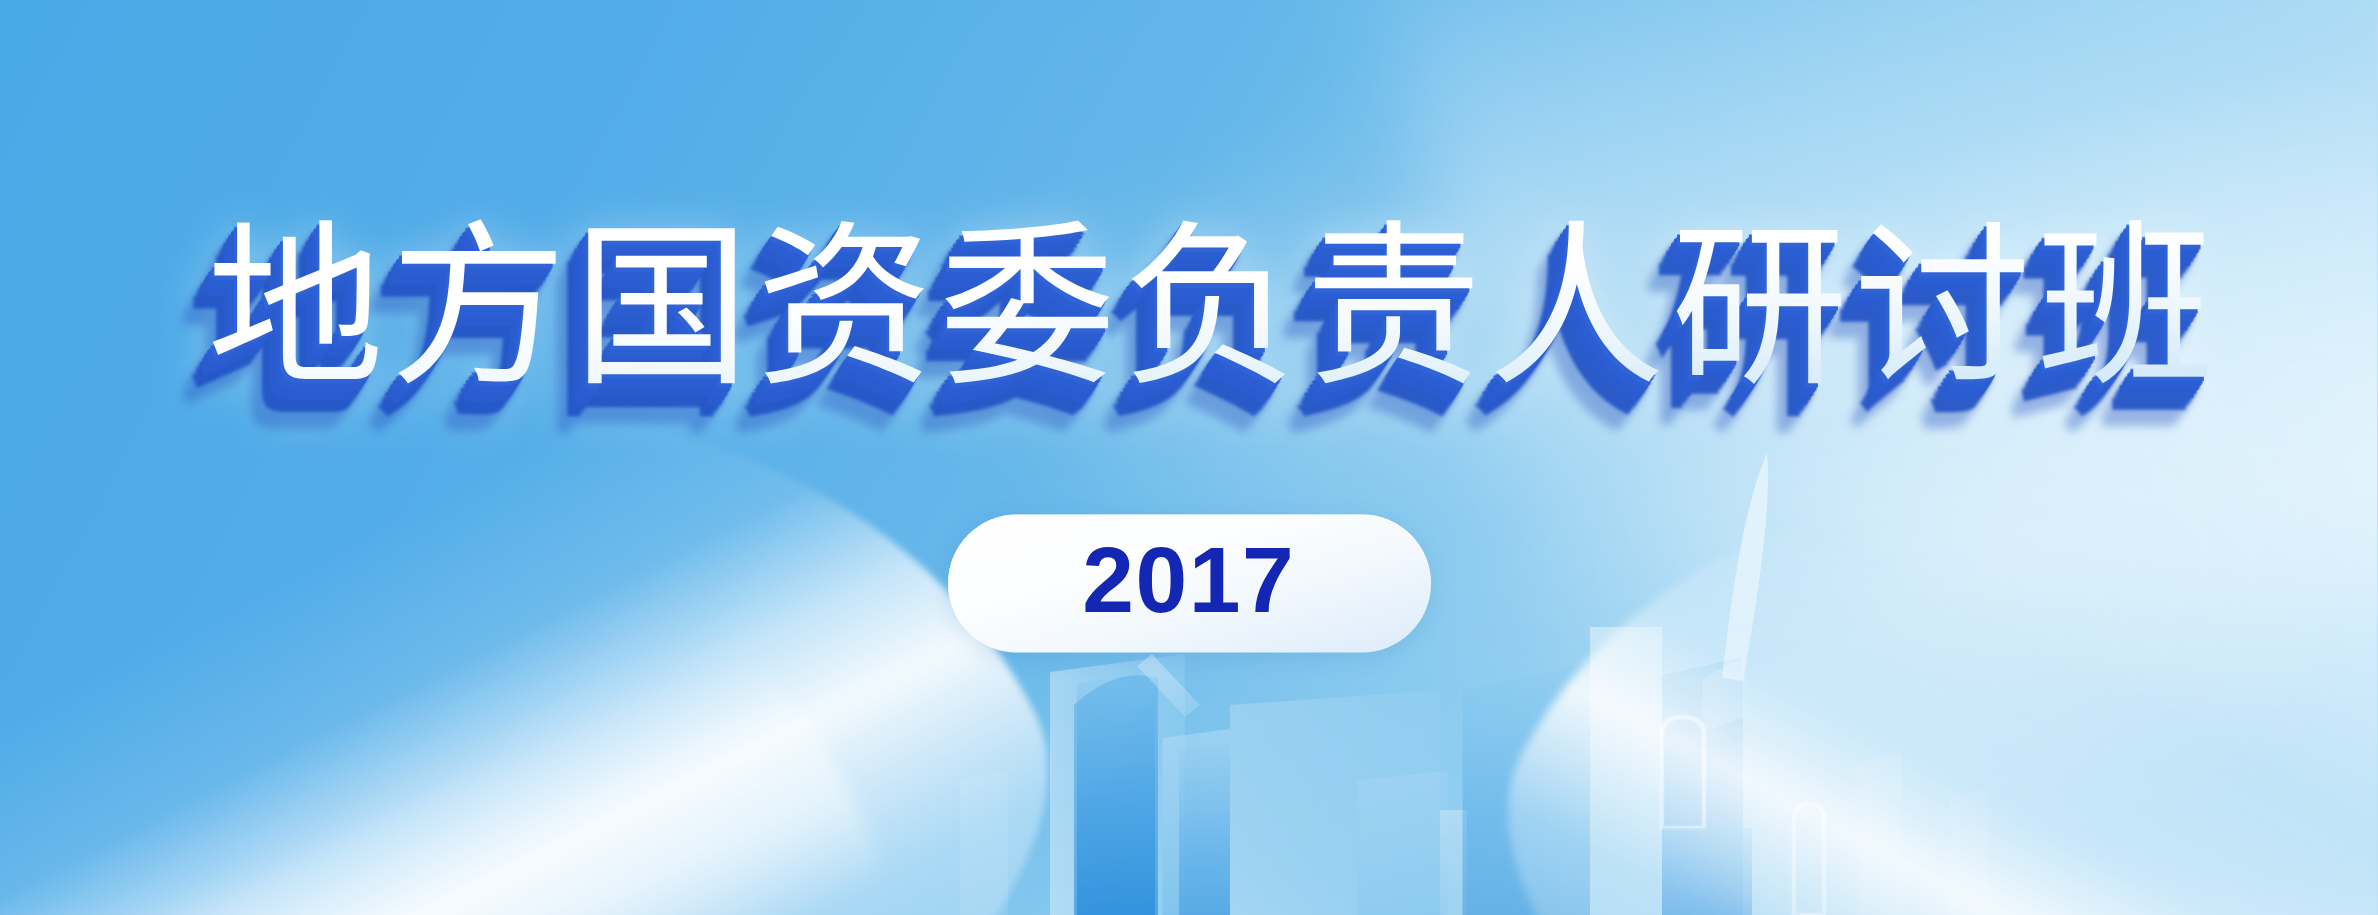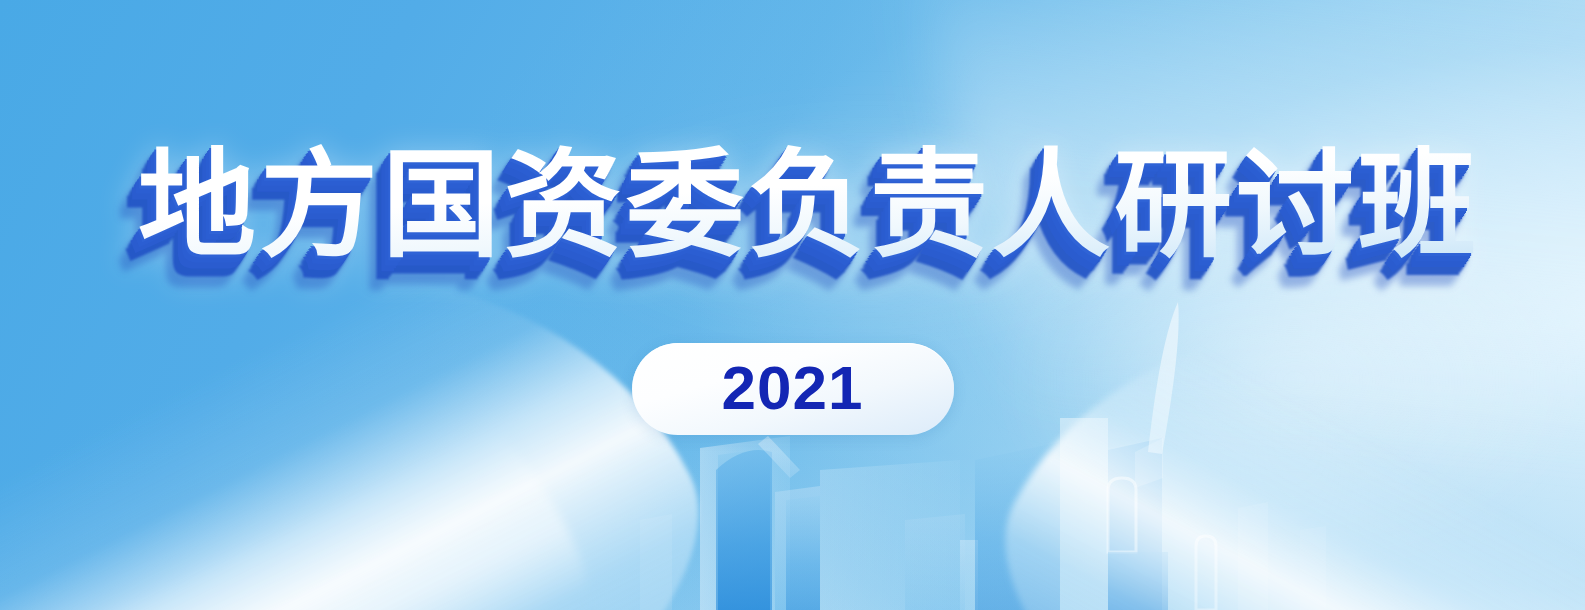--- a/index.html
+++ b/index.html
@@ -106,21 +106,21 @@
   .title-wrap{
     position:absolute;
     left:0; right:0;
     top:142px;
     text-align:center;
   }
   .title{
     display:inline-block;
     font-family:"DejaVu Sans","Liberation Sans",sans-serif;
     font-size:118px;
-    font-weight:700;
+    font-weight:400;
     line-height:1.08;
     letter-spacing:4px;
     color:#fbfeff;
     background:linear-gradient(177deg,#ffffff 0%,#ffffff 40%,#f0f8fd 63%,#d7ecfa 86%,#c6e3f6 100%);
     -webkit-background-clip:text;
     background-clip:text;
     -webkit-text-fill-color:transparent;
     text-shadow:none;
     position:relative;
     filter:
@@ -230,17 +230,17 @@
   <div class="swoosh-bl2"></div>
   <div class="swoosh-bl"></div>
   <div class="swoosh-br"></div>
 
   <div class="title-wrap">
     <div class="title">地方国资委负责人研讨班</div>
   </div>
 
   <div class="badge-wrap">
     <div class="badge">
-      <span>2021</span>
+      <span>2017</span>
     </div>
   </div>
 
 </div>
 
 </body></html>

